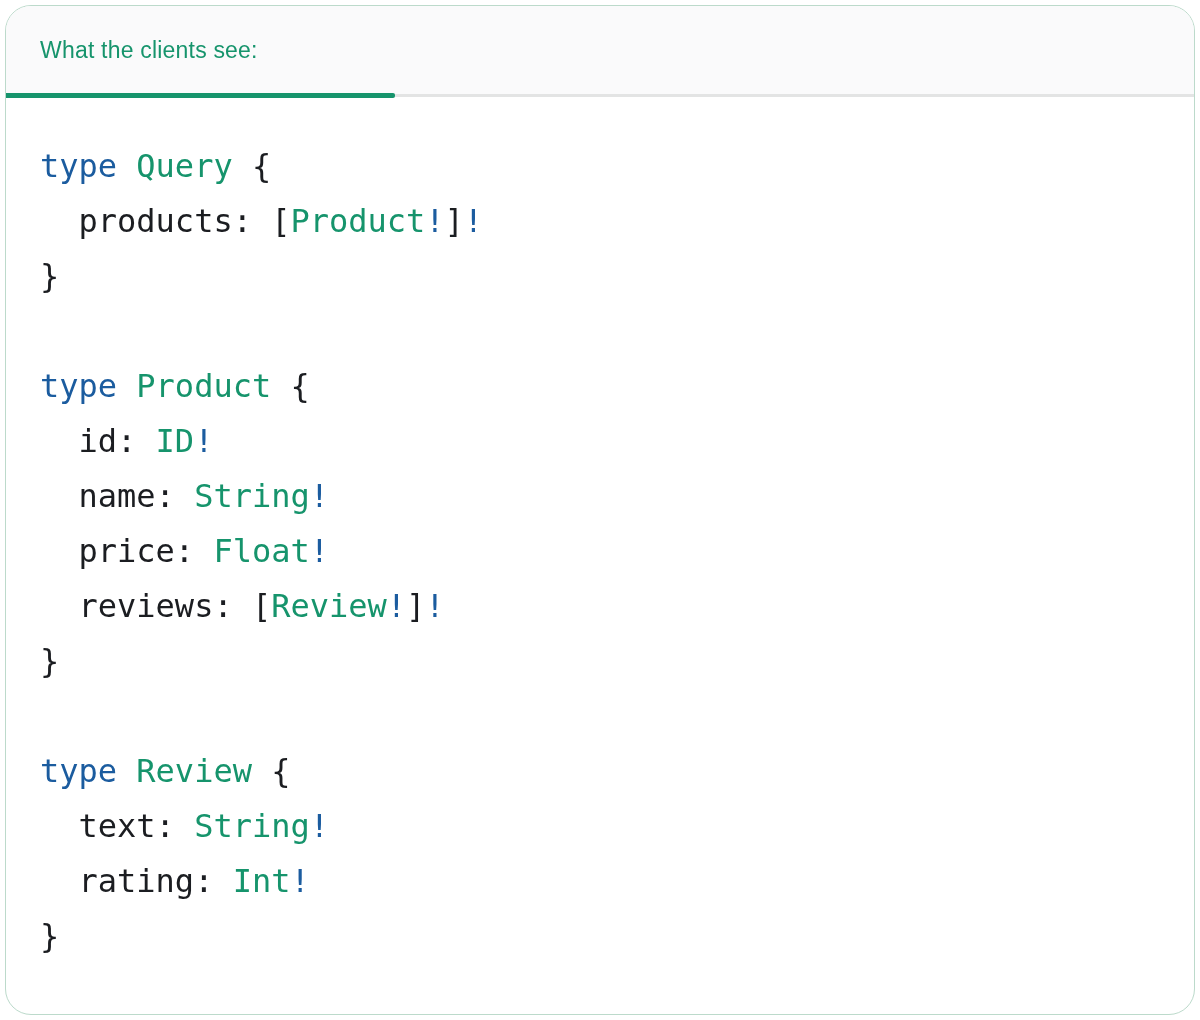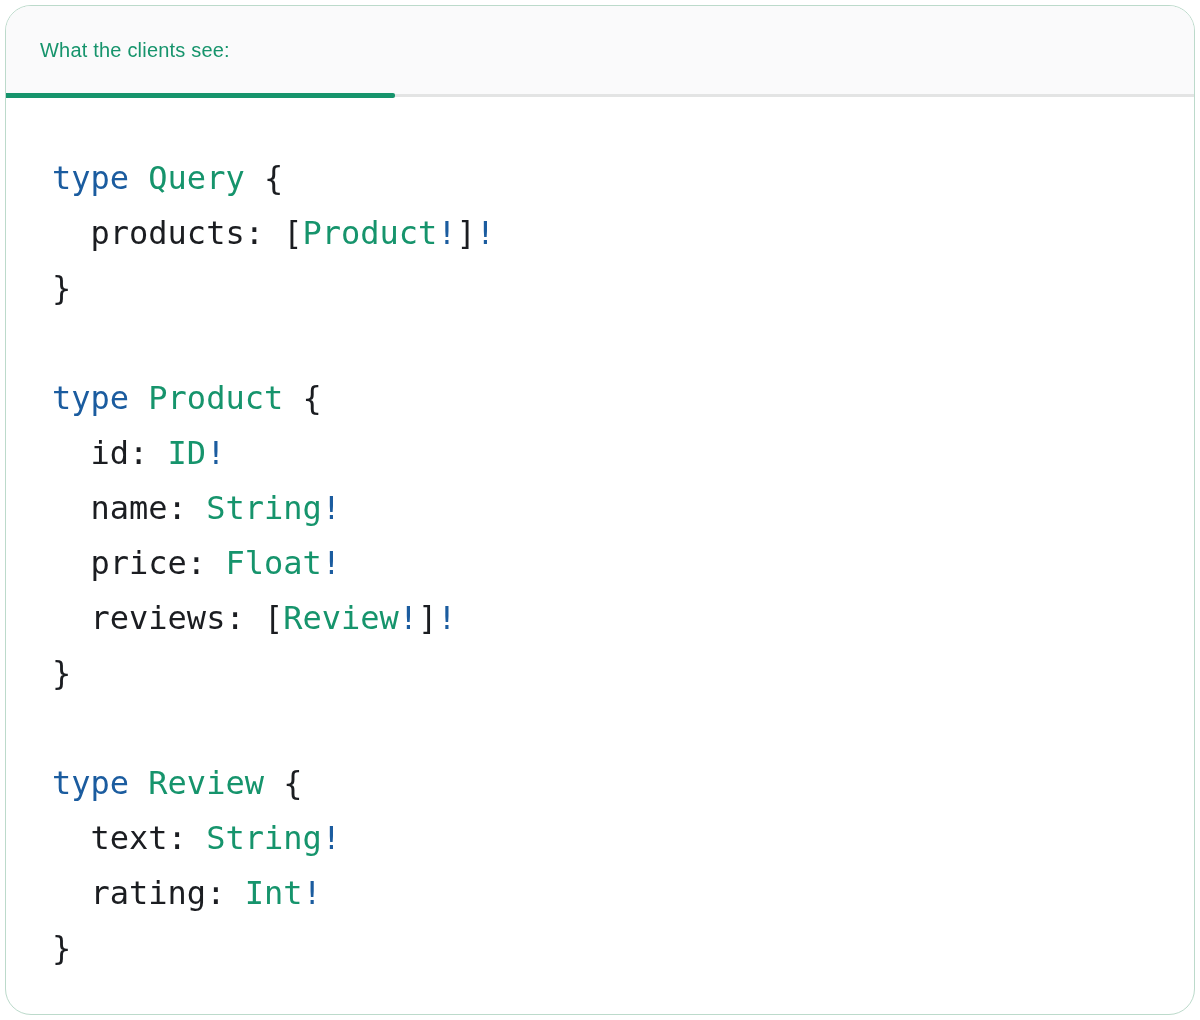--- a/index.html
+++ b/index.html
@@ -37,37 +37,37 @@
   .tab {
     position: relative;
     width: 389px;
     display: flex;
     align-items: center;
     padding-left: 34px;
     cursor: pointer;
   }
   .tab-label {
     color: var(--green);
-    font-size: 20px;
+    font-size: 23px;
     font-weight: 500;
     letter-spacing: 0.2px;
   }
   .tab-underline {
     position: absolute;
     left: 0; right: 0;
     bottom: -4px;
     height: 5px;
     background: var(--green);
     border-radius: 0 2px 2px 0;
   }
   .code-area {
     padding: 42px 30px 0 34px;
   }
   pre.code {
-    margin: 12px;
+    margin: 0;
     font-family: "DejaVu Sans Mono", "Liberation Mono", monospace;
     font-size: 32px;
     font-weight: 500;
     line-height: 55px;
     color: var(--dark);
   }
   .line { height: 55px; white-space: pre; }
   .tok-keyword  { color: var(--blue); }
   .tok-typename { color: var(--green); }
   .tok-plain    { color: var(--dark); }

